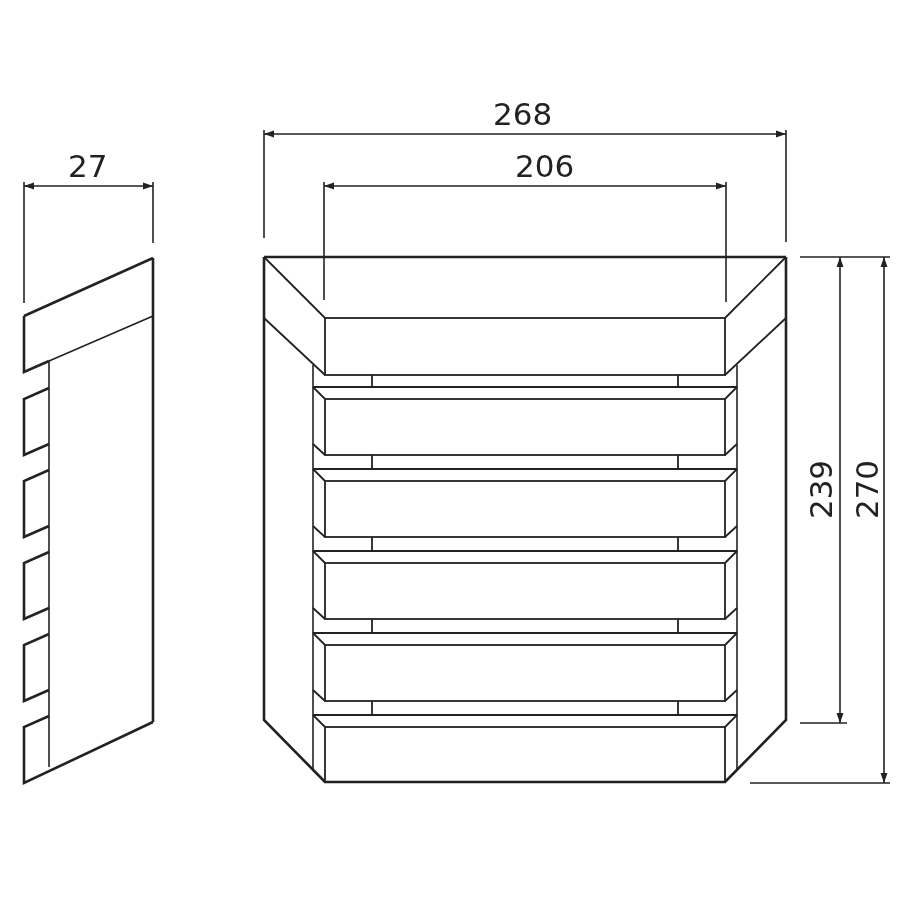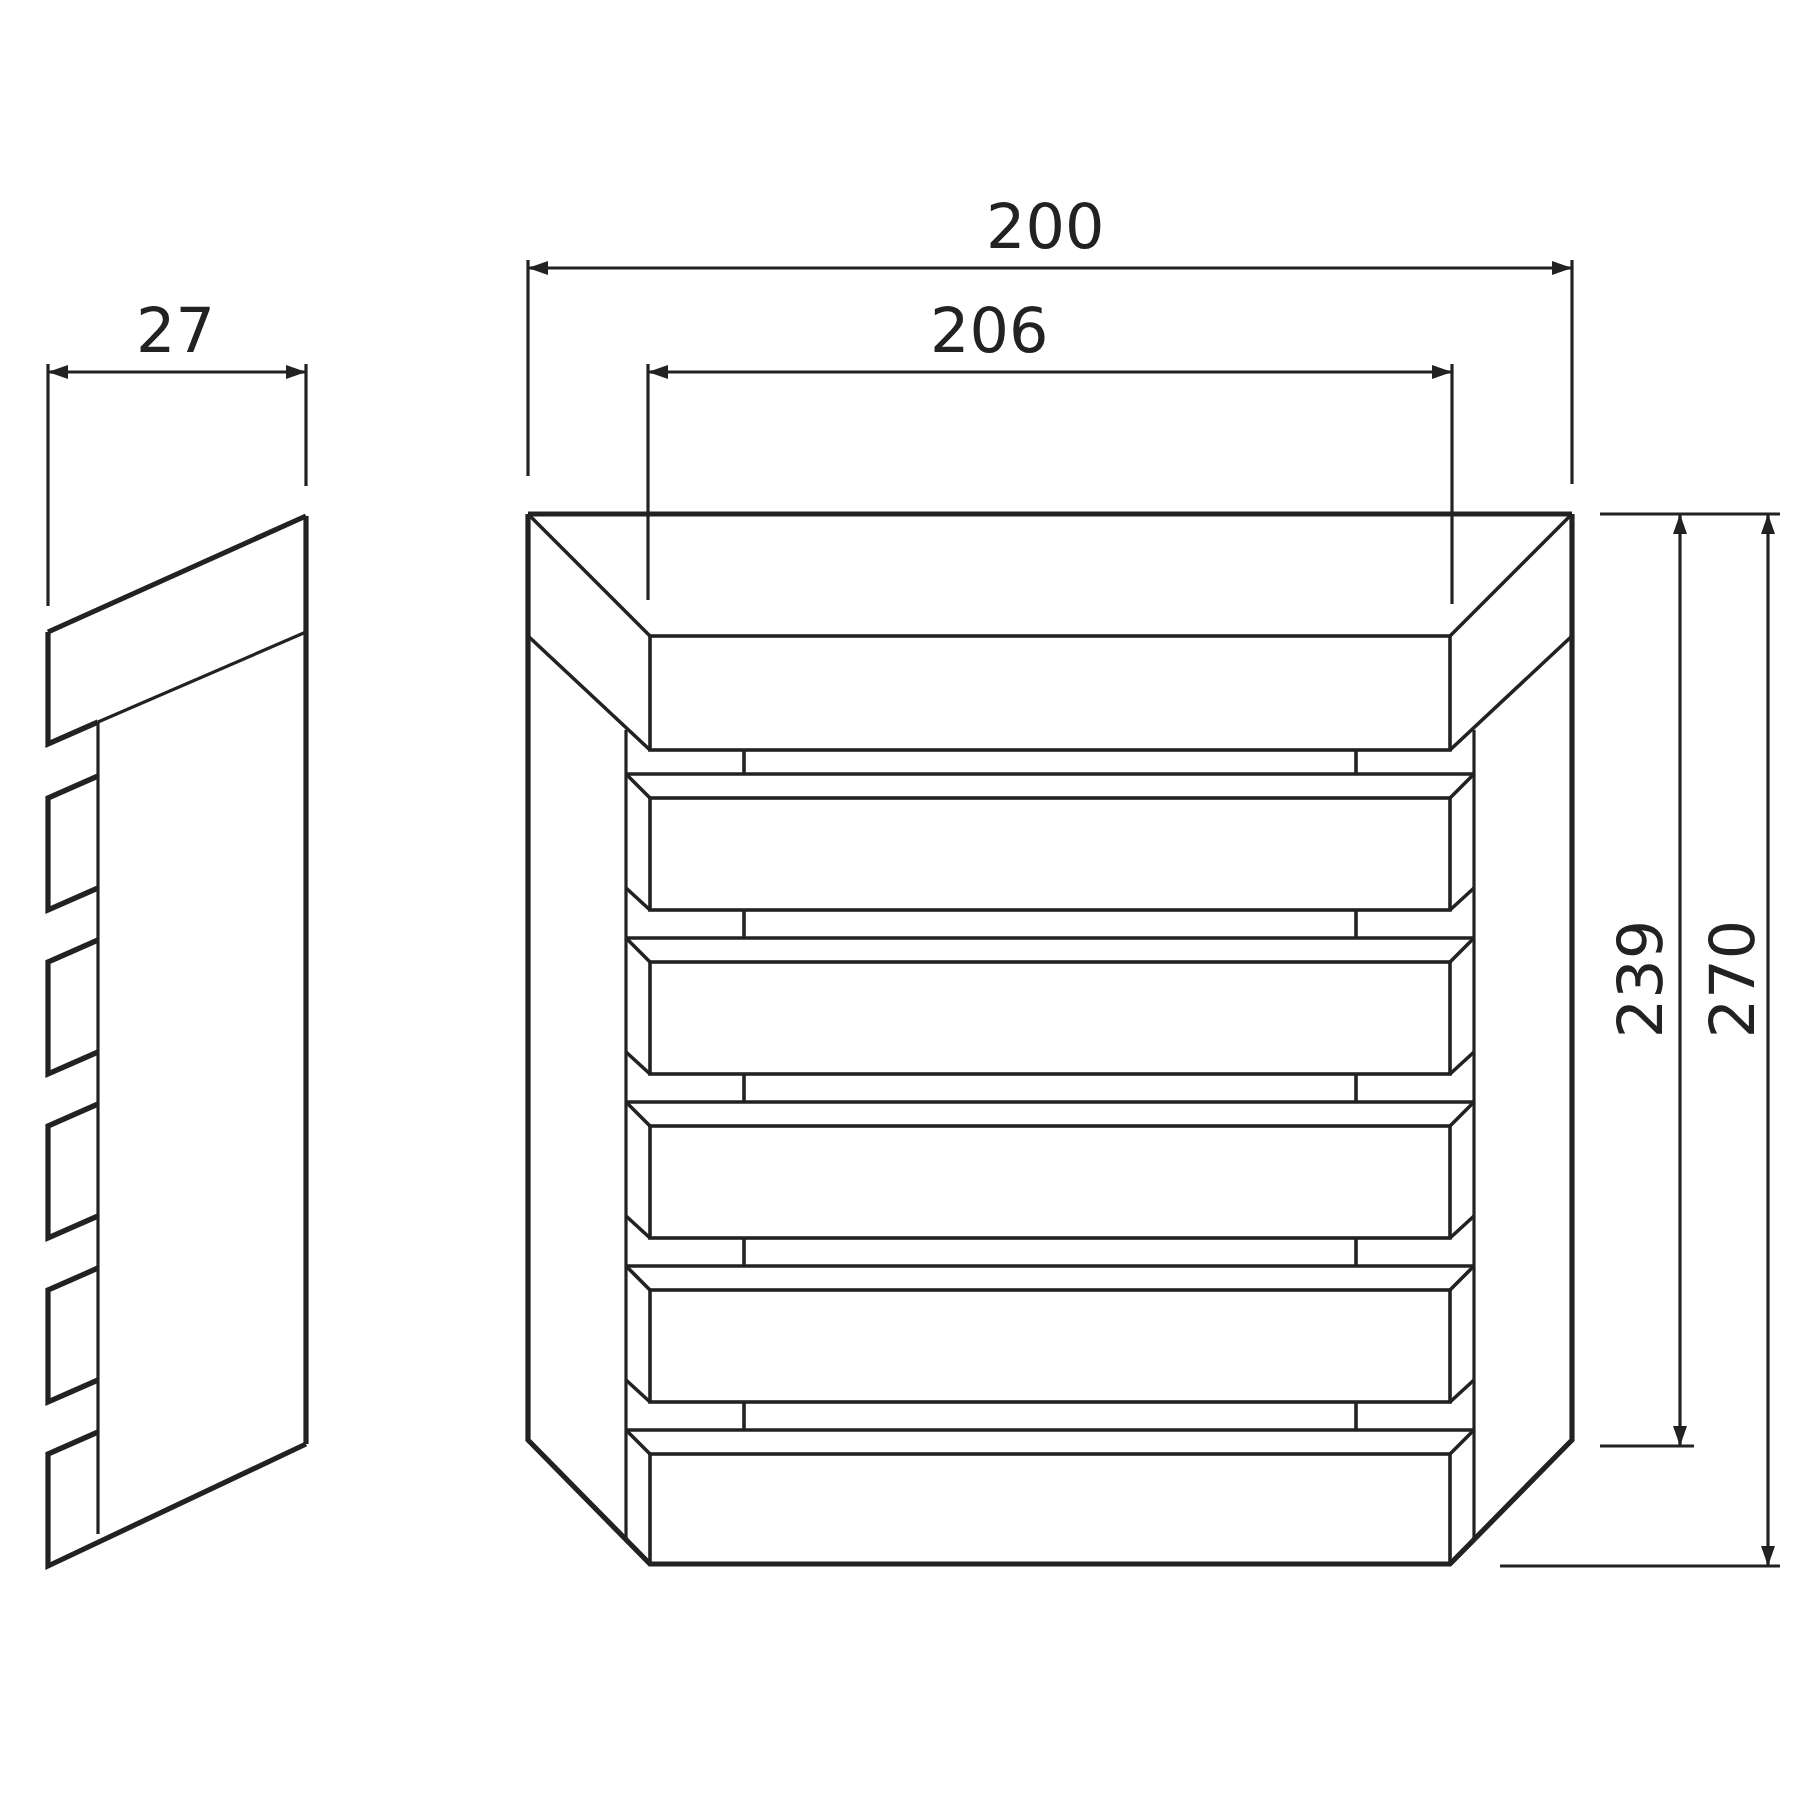--- a/index.html
+++ b/index.html
@@ -126,16 +126,16 @@
       <line x1="313" y1="715" x2="325" y2="727"></line>
       <line x1="737" y1="715" x2="725" y2="727"></line>
       <rect x="325" y="727" width="400" height="55"></rect>
       <line x1="313" y1="770" x2="325" y2="782"></line>
       <line x1="737" y1="770" x2="725" y2="782"></line>
     </g>
   </g>
 </svg>
 
 <div class="dim-label" style="left:68px; top:151px;">27</div>
-<div class="dim-label" style="left:493px; top:99px;">200</div>
-<div class="dim-label" style="left:465px; top:151px;">206</div>
+<div class="dim-label" style="left:493px; top:99px;">268</div>
+<div class="dim-label" style="left:515px; top:151px;">206</div>
 <div class="dim-label rot" style="left:792px; top:474px;">239</div>
 <div class="dim-label rot" style="left:838px; top:474px;">270</div>
 
 </body></html>

